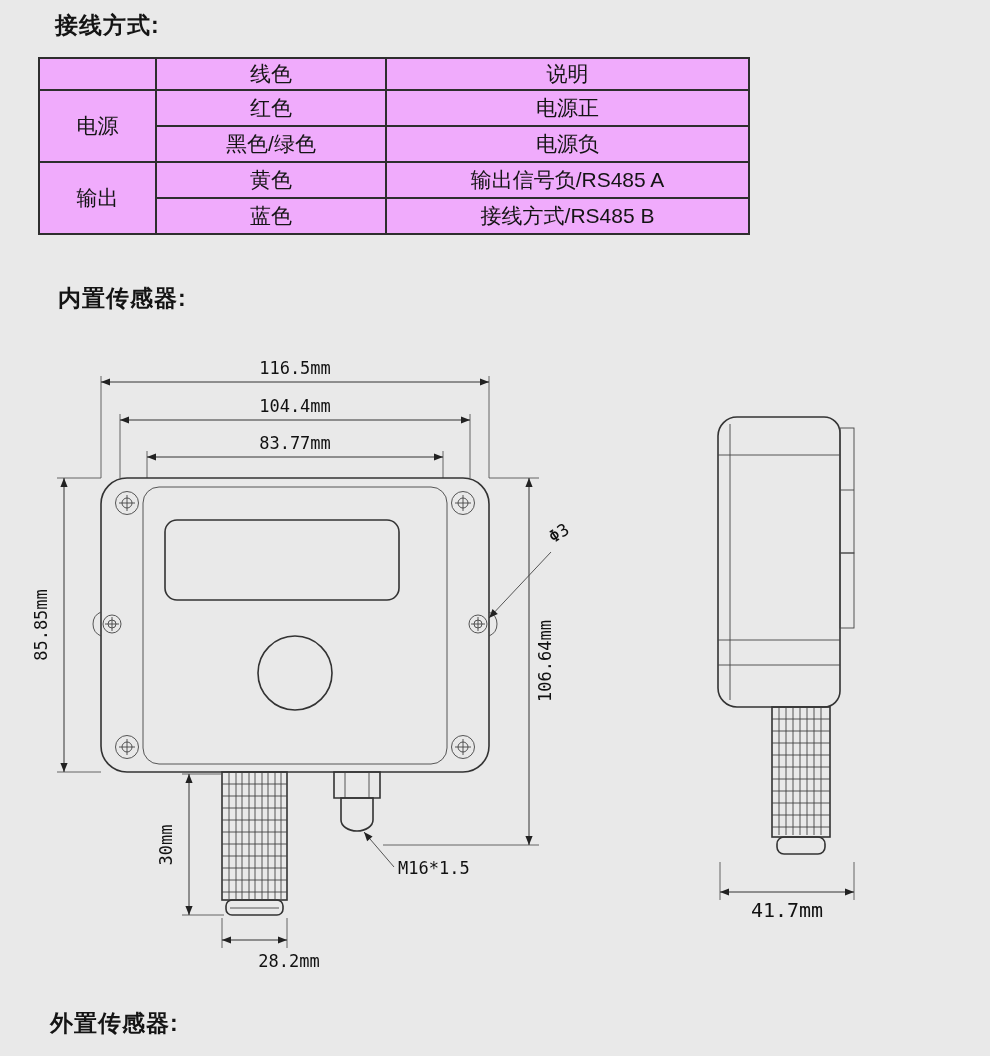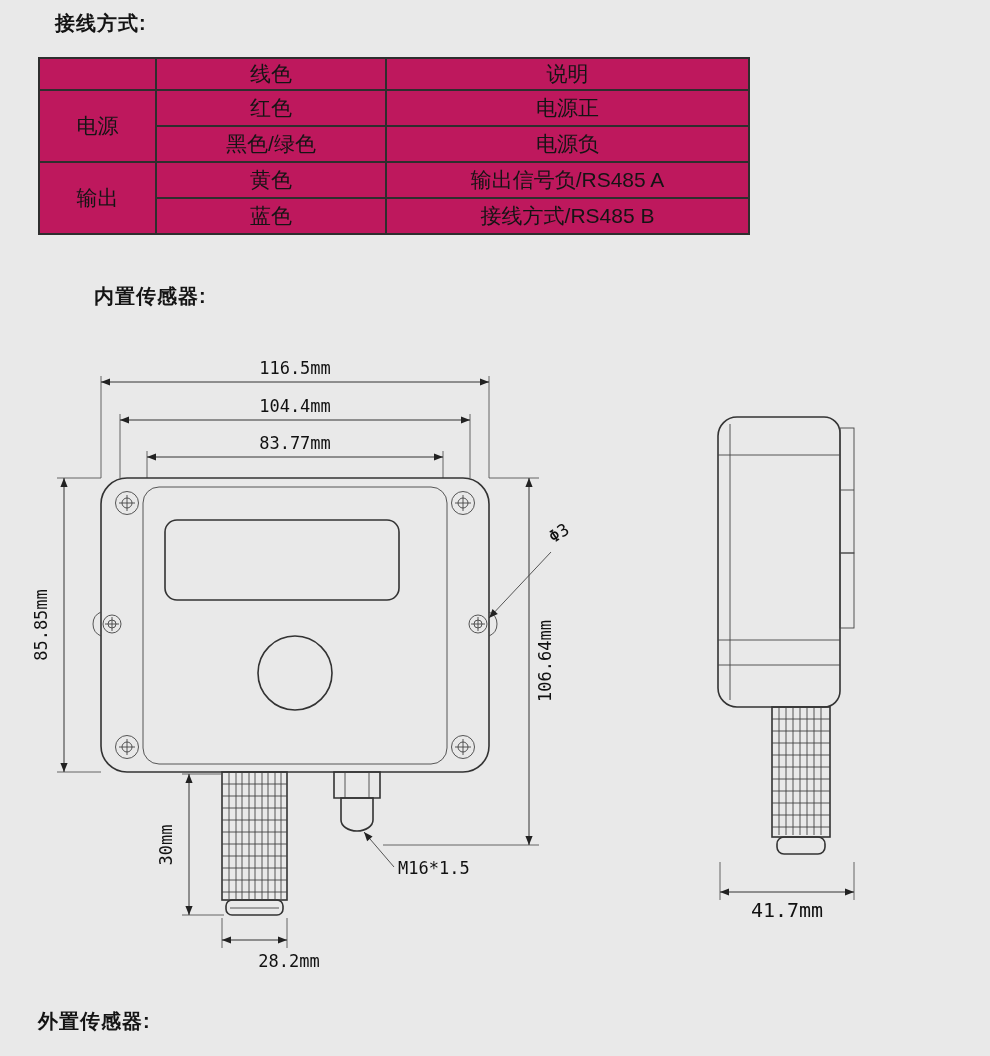--- a/index.html
+++ b/index.html
@@ -5,34 +5,34 @@
   * { margin:0; padding:0; box-sizing:border-box; }
   html,body { width:990px; height:1056px; }
   body {
     background:#e9e9e9;
     font-family:"Liberation Sans", sans-serif;
     position:relative;
     overflow:hidden;
   }
   .heading {
     position:absolute;
-    font-size:20px;
+    font-size:23px;
     font-weight:bold;
     color:#141414;
     letter-spacing:1px;
     white-space:nowrap;
   }
   #wiring-title   { left:55px; top:10px; }
-  #builtin-title  { left:58px; top:283px;margin-left:36px; }
-  #external-title { left:38px; top:1008px; }
+  #builtin-title  { left:58px; top:283px; }
+  #external-title { left:50px; top:1008px; }
 
   table.wiring {
     position:absolute; left:38px; top:57px;
     border-collapse:collapse;
-    background:#be185d;
+    background:#f0abfc;
     table-layout:fixed;
   }
   table.wiring th, table.wiring td {
     border:2px solid #2e2e2e;
     text-align:center;
     vertical-align:middle;
     font-size:21px;
     font-weight:500;
     color:#141414;
     padding:0;

